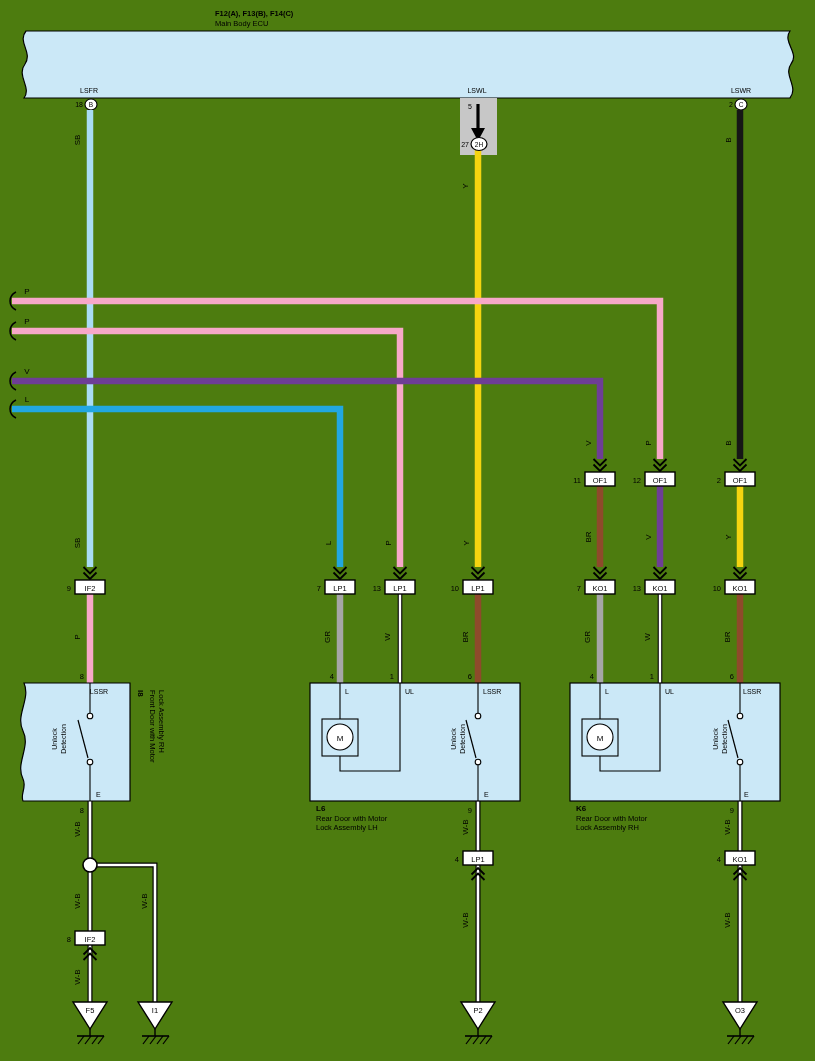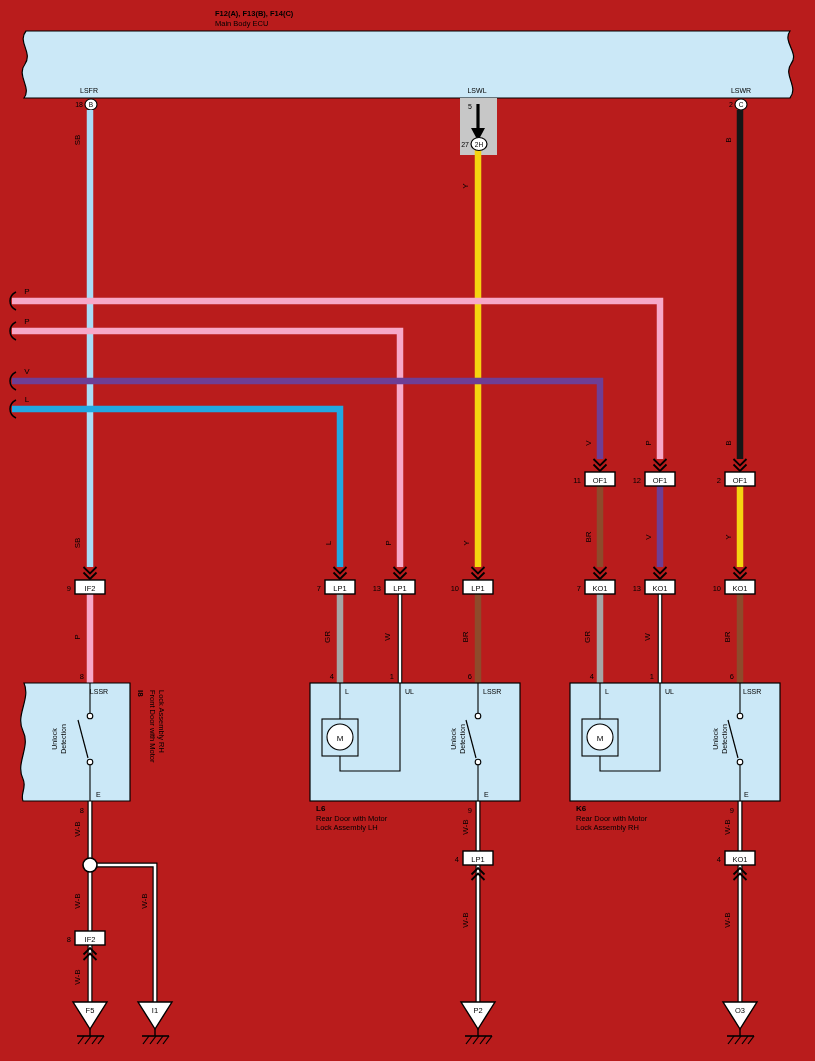--- a/index.html
+++ b/index.html
@@ -1,16 +1,16 @@
 <!DOCTYPE html>
 <html><head>
 <meta charset="utf-8">
 <style>
   html,body { margin:0; padding:0; background:#ffffff; }
-  .page { width:815px; height:1061px; position:relative; background:#b91c1c; overflow:hidden; }
+  .page { width:815px; height:1061px; position:relative; background:#4d7c0f; overflow:hidden; }
   svg { display:block; }
   text { font-family:"Liberation Sans","DejaVu Sans",sans-serif; fill:#000; }
   .t65 { font-size:6.5px; }
   .t7  { font-size:7px; }
   .t75 { font-size:7.5px; }
   .t8  { font-size:8px; }
   .b   { font-weight:bold; }
 </style>
 </head>
 <body>

